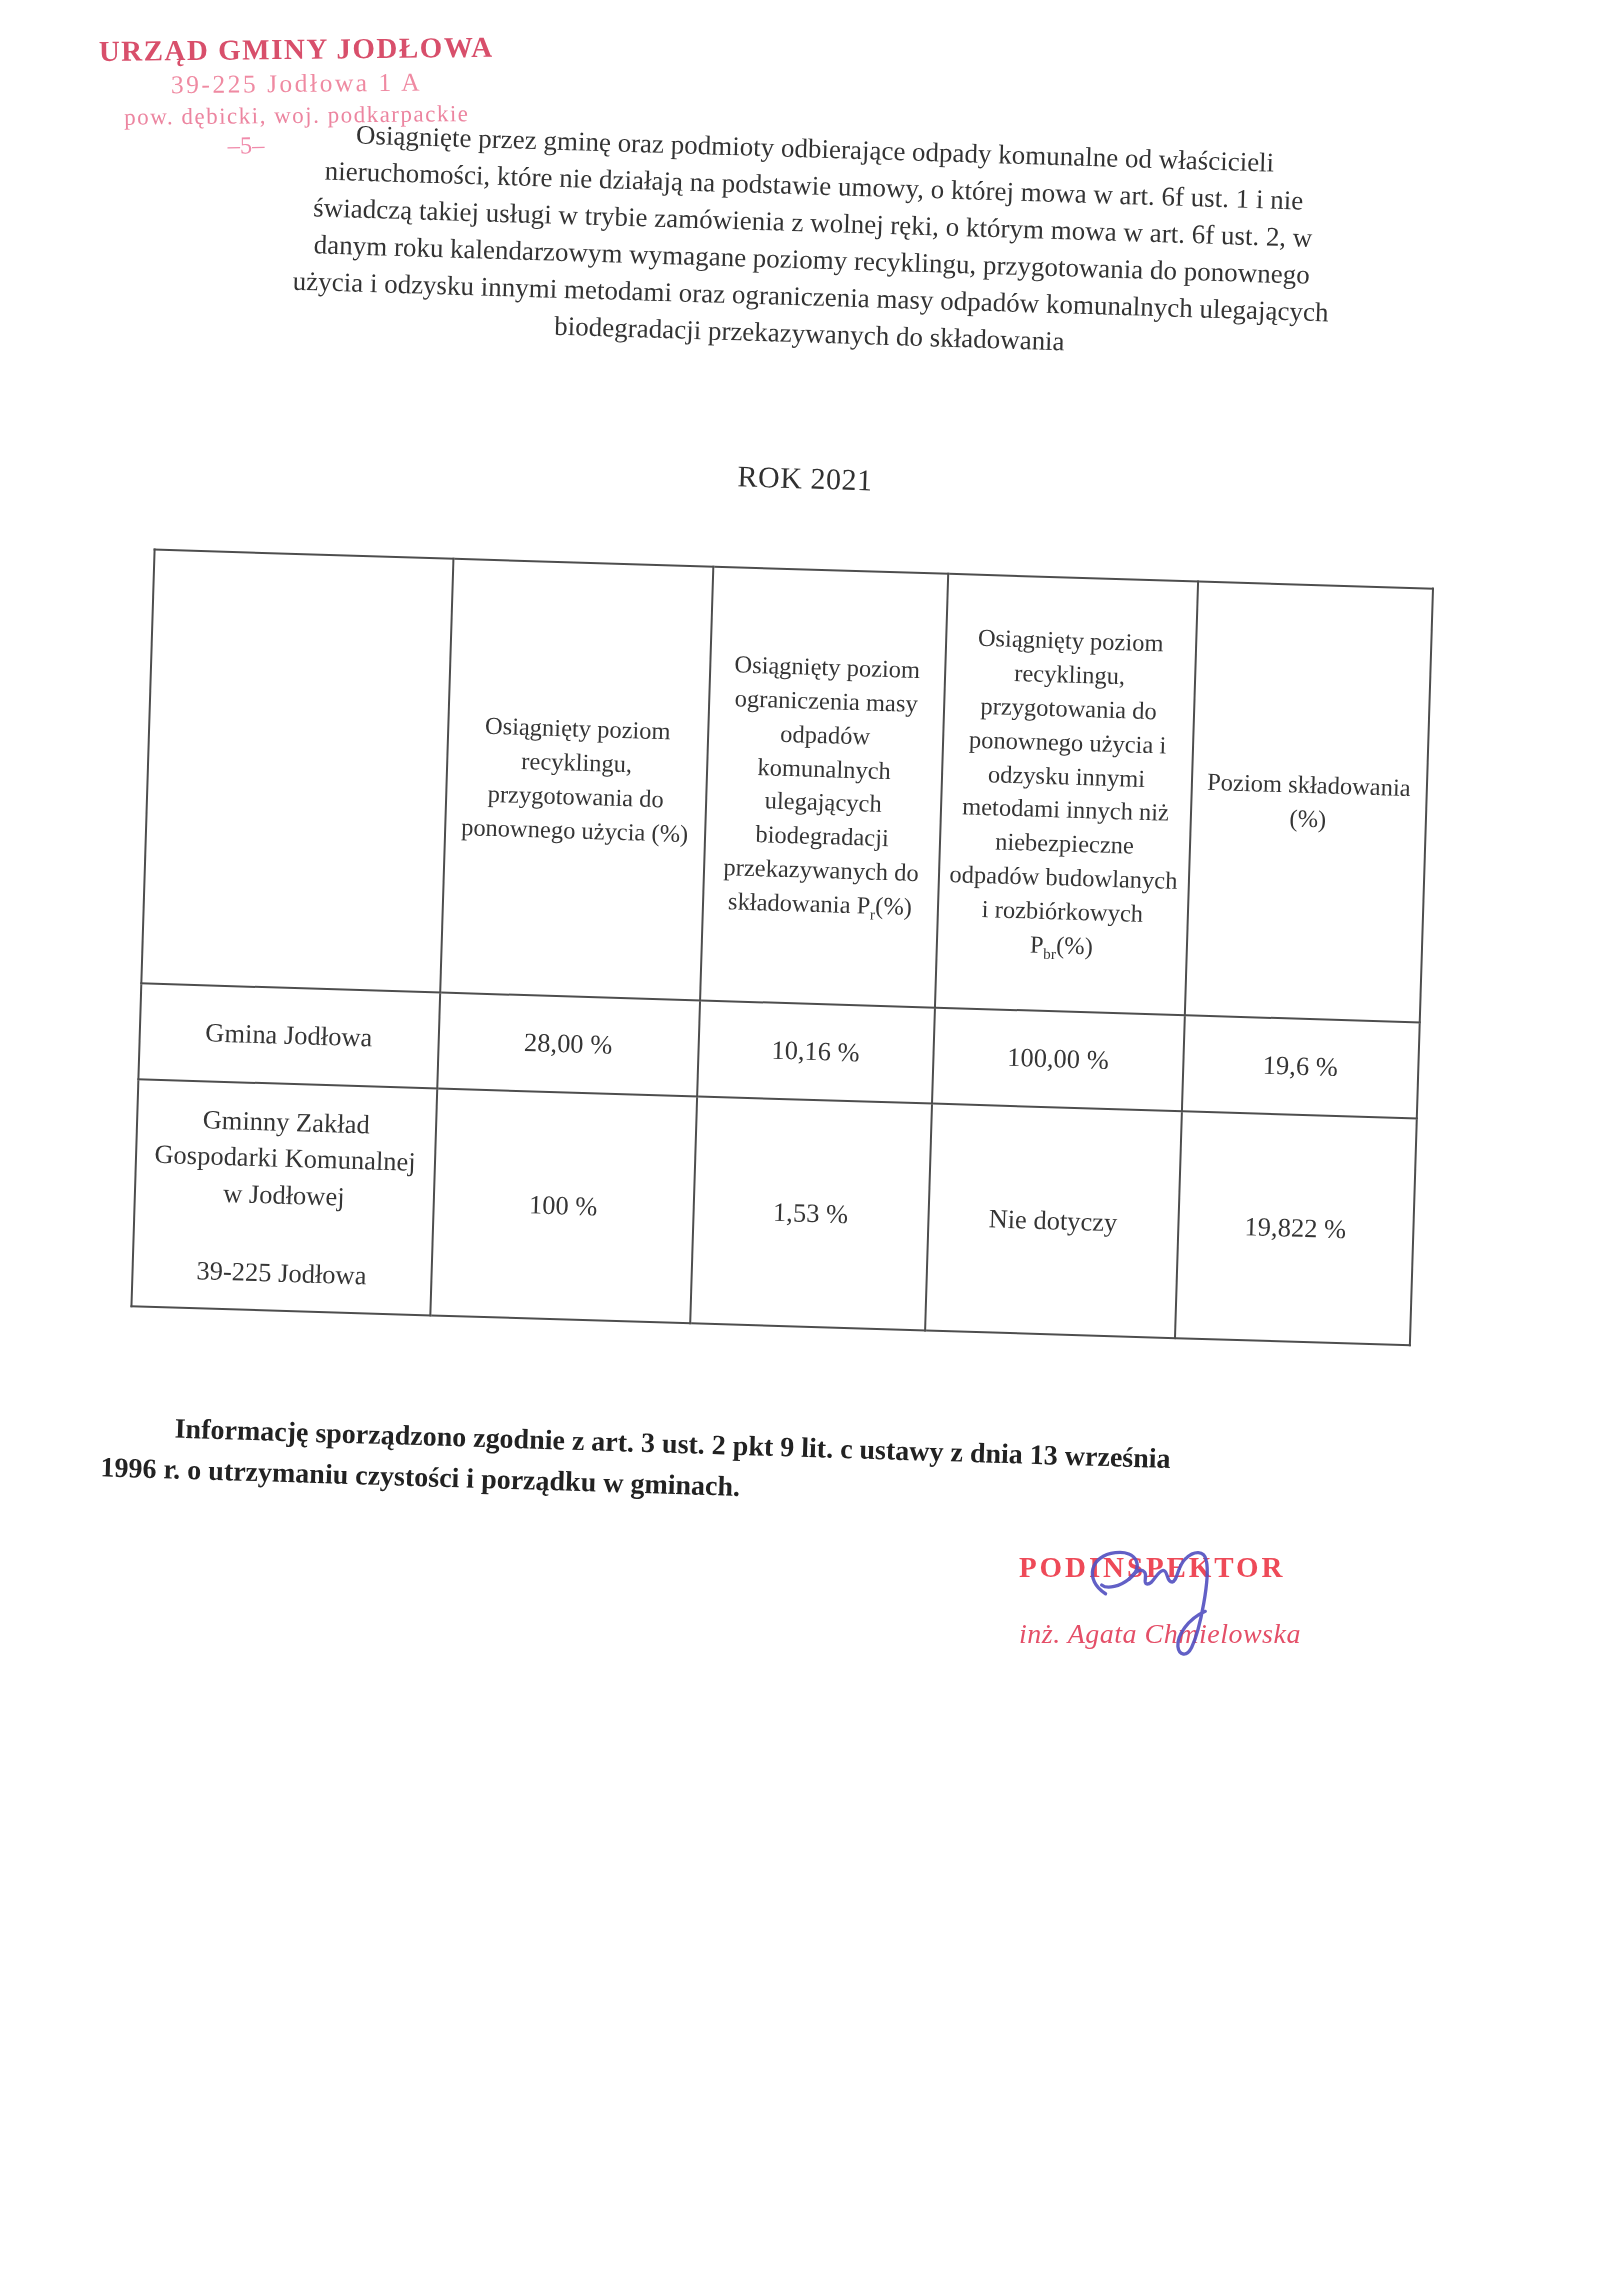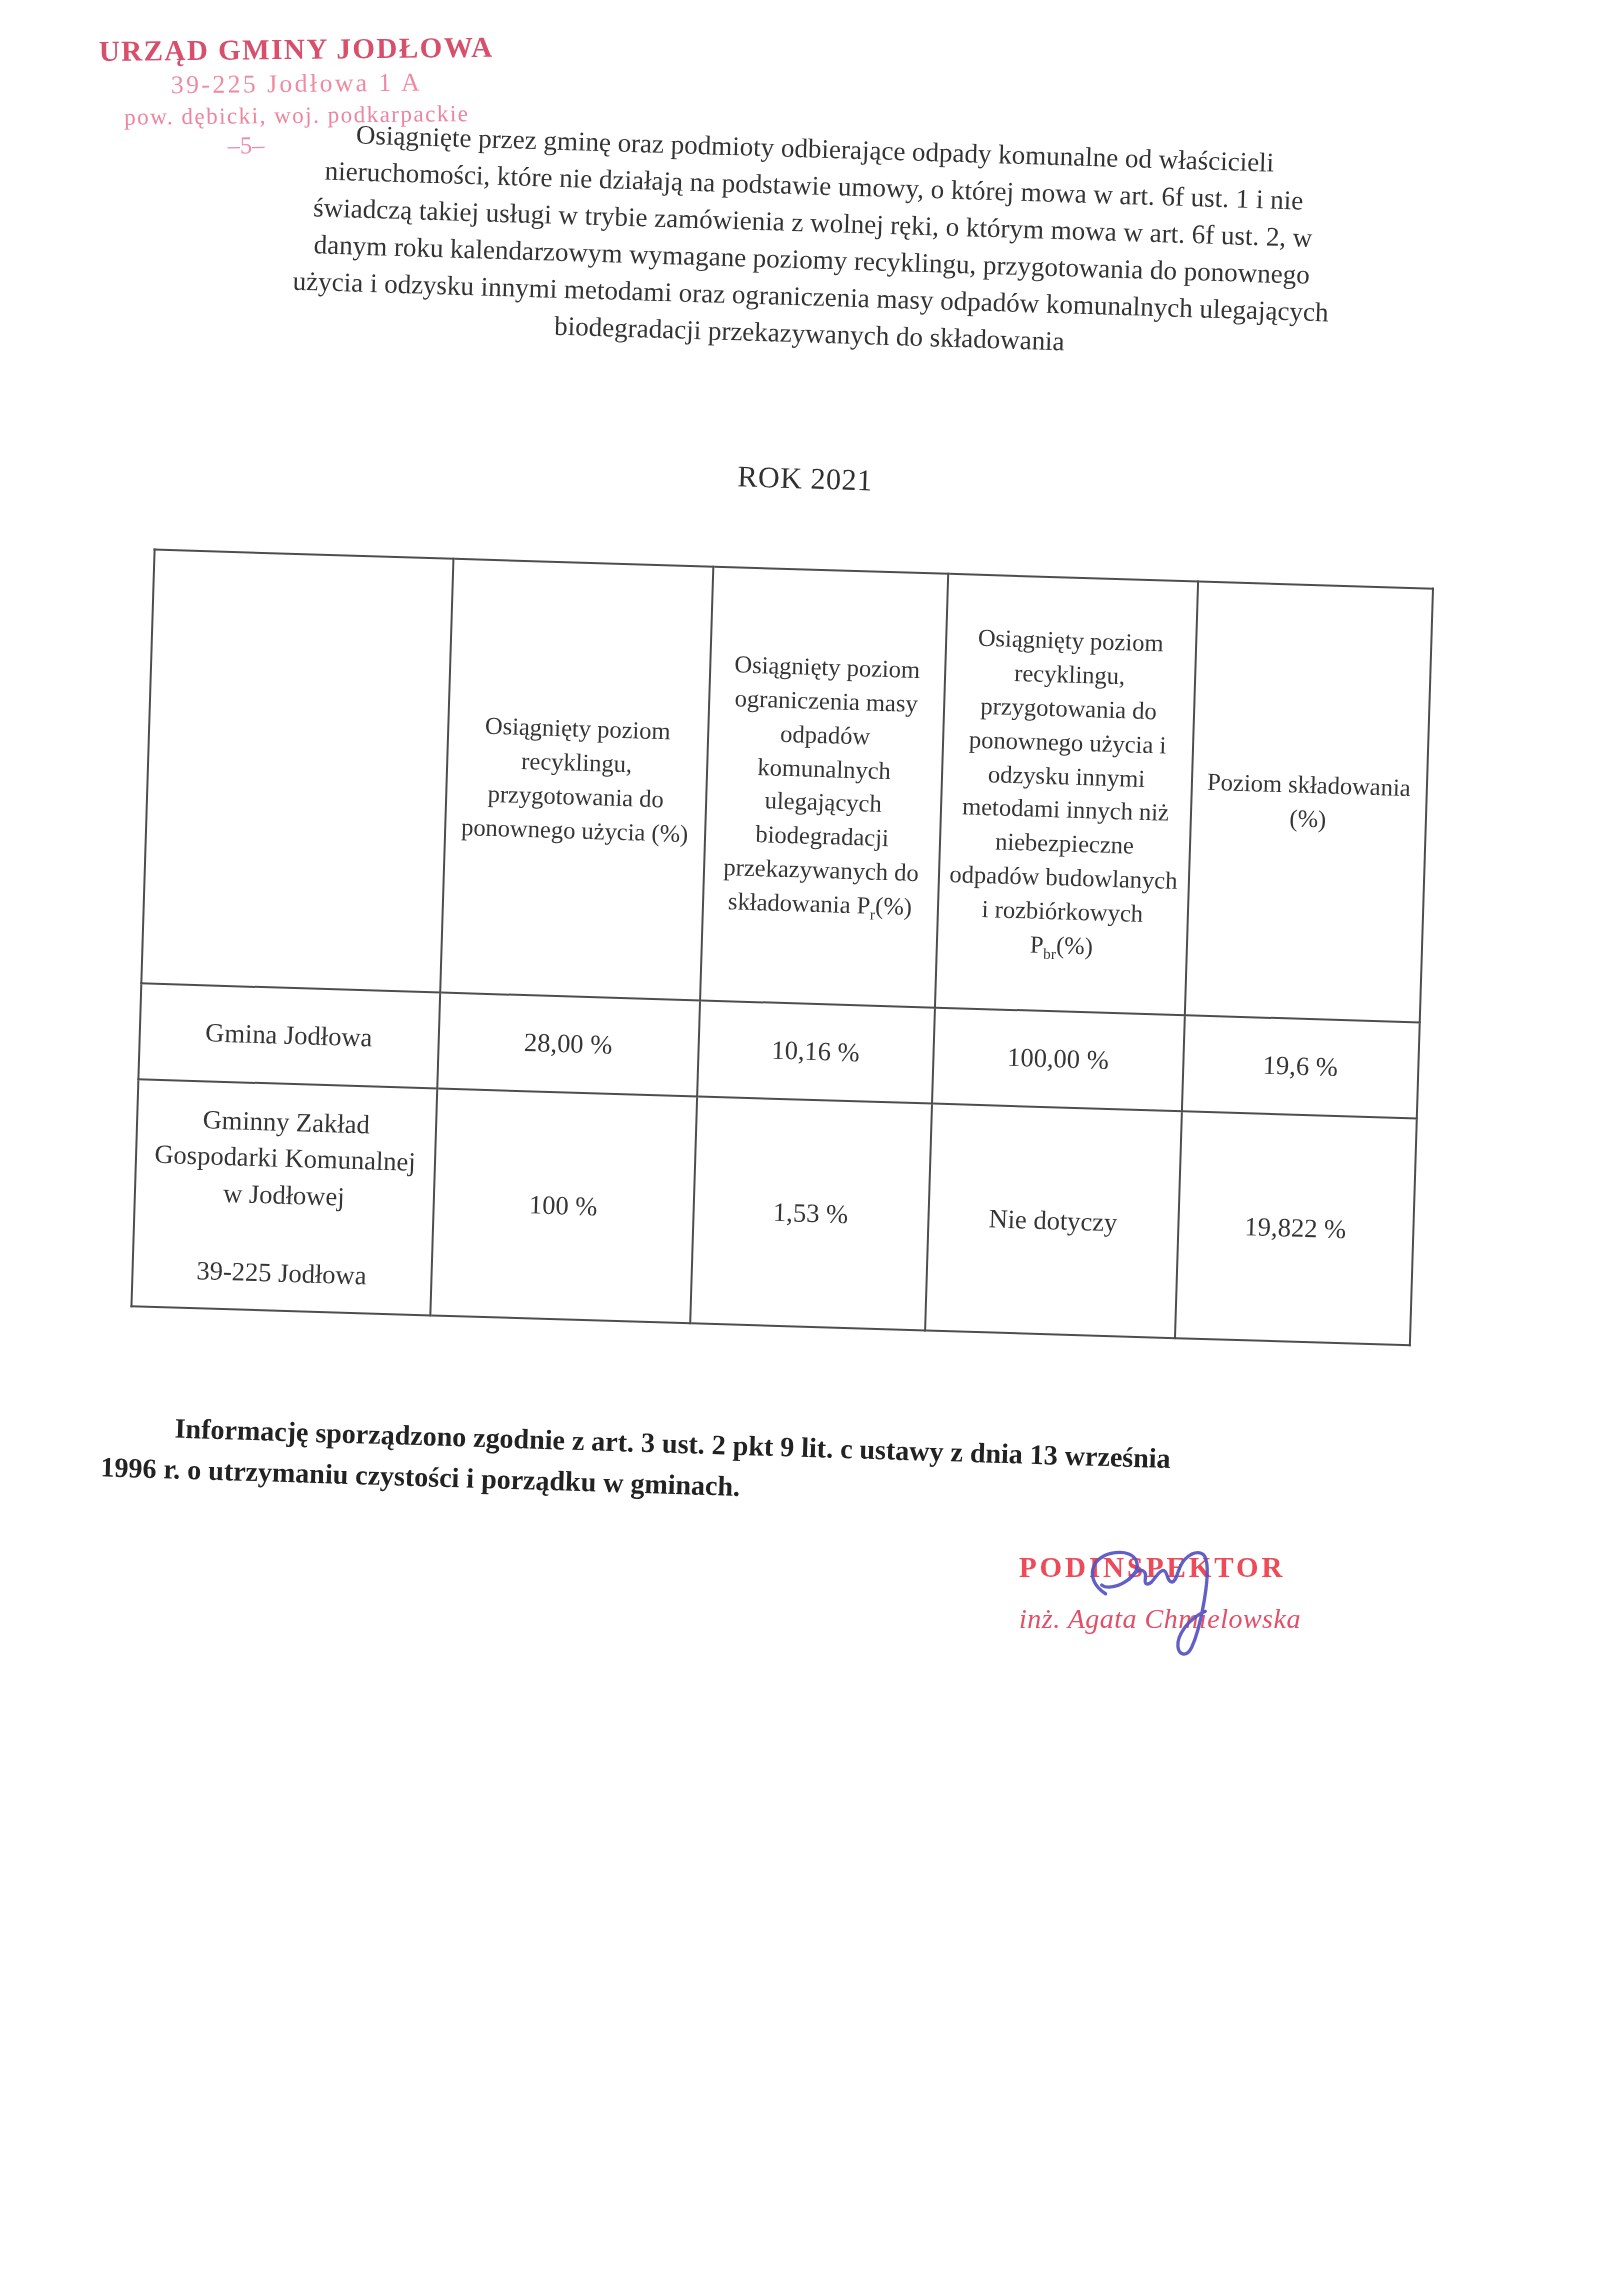--- a/index.html
+++ b/index.html
@@ -49,21 +49,21 @@
   .footer-note {
     position:absolute; top:1296px; left:0; width:1348px;
     font-size:28px; font-weight:bold; line-height:41px; color:#222222;
   }
   .footer-note .l1 { padding-left:73px; white-space:nowrap; }
   .footer-note .l2 { white-space:nowrap; }
 
   
   .sig { position:absolute; left:1019px; top:1551px; width:353px; }
   .sig-title { font-size:29px; font-weight:bold; letter-spacing:2.9px; color:#ee4a58; }
-  .sig-name { margin-top:19px; font-size:28px; font-style:italic; color:#e44f68; letter-spacing:0.5px; }
+  .sig-name { margin-top:34px; font-size:28px; font-style:italic; color:#e44f68; letter-spacing:0.5px; }
   .sig-scribble { position:absolute; left:57px; top:-11.8px; pointer-events:none; }
 
   
   .smudge-a { position:absolute; left:370px; top:2243px; width:137px; height:47px;
     background:radial-gradient(ellipse at center, rgba(110,110,110,0.28), rgba(110,110,110,0) 70%);
     filter:blur(3.9px); }
   .smudge-b { position:absolute; left:518px; top:2268px; width:98px; height:6.9px;
     background:rgba(90,90,90,0.18); filter:blur(2px); border-radius:3.9px; }
   .smudge-c { position:absolute; left:406px; top:2264px; width:59px; height:11.8px;
     background:repeating-linear-gradient(90deg, rgba(90,90,90,0.20) 0 3.9px, rgba(0,0,0,0) 3.9px 19.6px);

